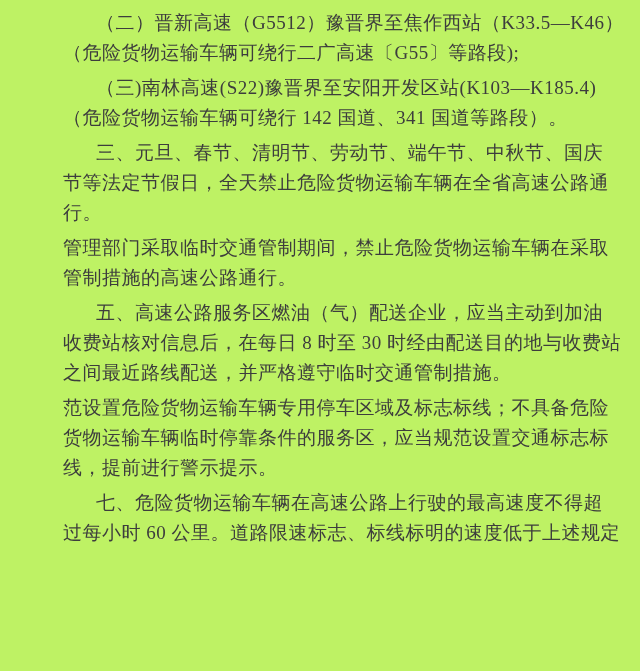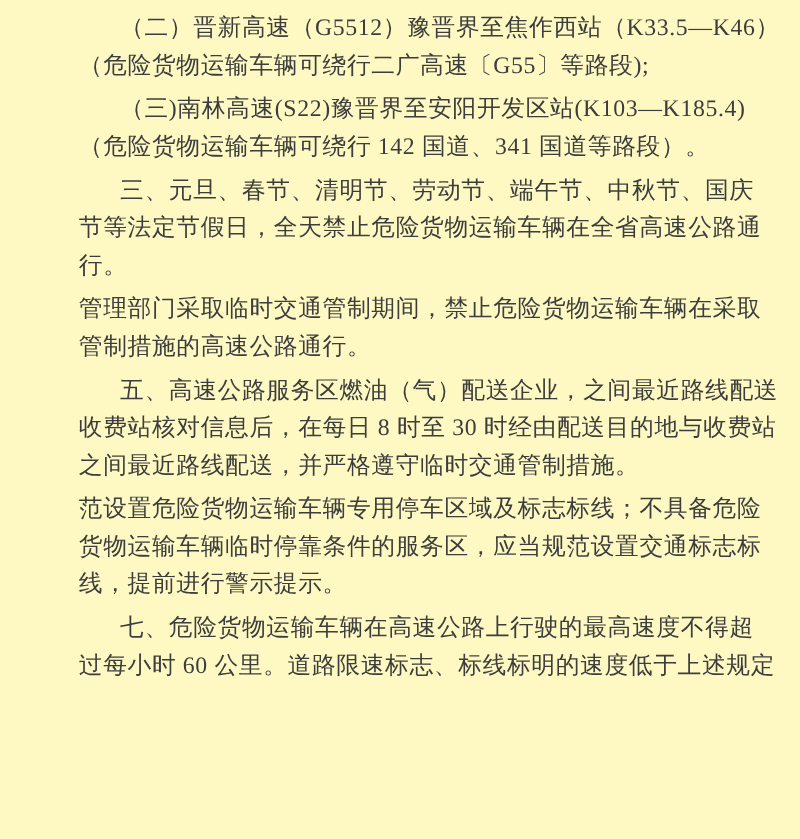--- a/index.html
+++ b/index.html
@@ -35,41 +35,41 @@
     white-space: nowrap;
     overflow: visible;
   }
   .line.indent {
     padding-left: 33px;
   }
 </style>
 </head>
 <body>
 
-<div class="page" style="background: #fef9c3;">
+<div class="page" style="background: #bef264;">
   <div class="doc-body" style="color: rgb(61, 61, 61);">
       <div class="paragraph">
         <div class="line indent">（二）晋新高速（G5512）豫晋界至焦作西站（K33.5—K46）</div>
         <div class="line">（危险货物运输车辆可绕行二广高速〔G55〕等路段);</div>
       </div>
       <div class="paragraph">
         <div class="line indent">（三)南林高速(S22)豫晋界至安阳开发区站(K103—K185.4)</div>
         <div class="line">（危险货物运输车辆可绕行 142 国道、341 国道等路段）。</div>
       </div>
       <div class="paragraph">
         <div class="line indent">三、元旦、春节、清明节、劳动节、端午节、中秋节、国庆</div>
         <div class="line">节等法定节假日，全天禁止危险货物运输车辆在全省高速公路通</div>
         <div class="line">行。</div>
       </div>
       <div class="paragraph">
         <div class="line">管理部门采取临时交通管制期间，禁止危险货物运输车辆在采取</div>
         <div class="line">管制措施的高速公路通行。</div>
       </div>
       <div class="paragraph">
-        <div class="line indent">五、高速公路服务区燃油（气）配送企业，之间最近路线配送</div>
+        <div class="line indent">五、高速公路服务区燃油（气）配送企业，应当主动到加油</div>
         <div class="line">收费站核对信息后，在每日 8 时至 30 时经由配送目的地与收费站</div>
         <div class="line">之间最近路线配送，并严格遵守临时交通管制措施。</div>
       </div>
       <div class="paragraph">
         <div class="line">范设置危险货物运输车辆专用停车区域及标志标线；不具备危险</div>
         <div class="line">货物运输车辆临时停靠条件的服务区，应当规范设置交通标志标</div>
         <div class="line">线，提前进行警示提示。</div>
       </div>
       <div class="paragraph">
         <div class="line indent">七、危险货物运输车辆在高速公路上行驶的最高速度不得超</div>

